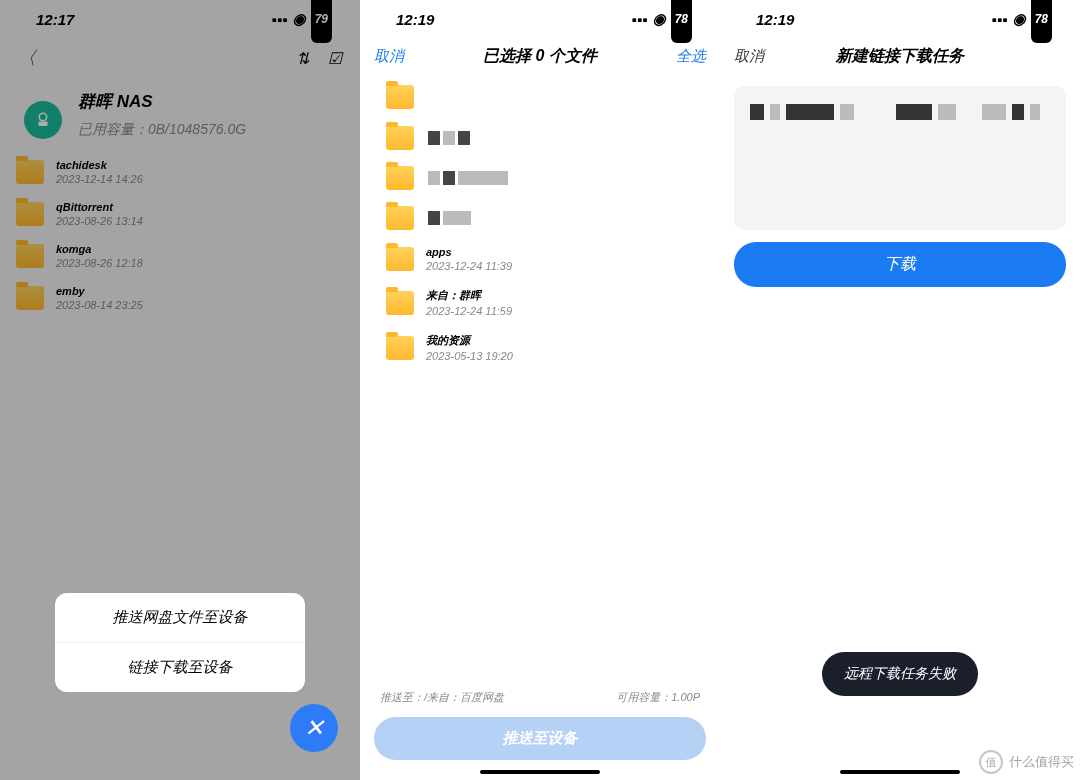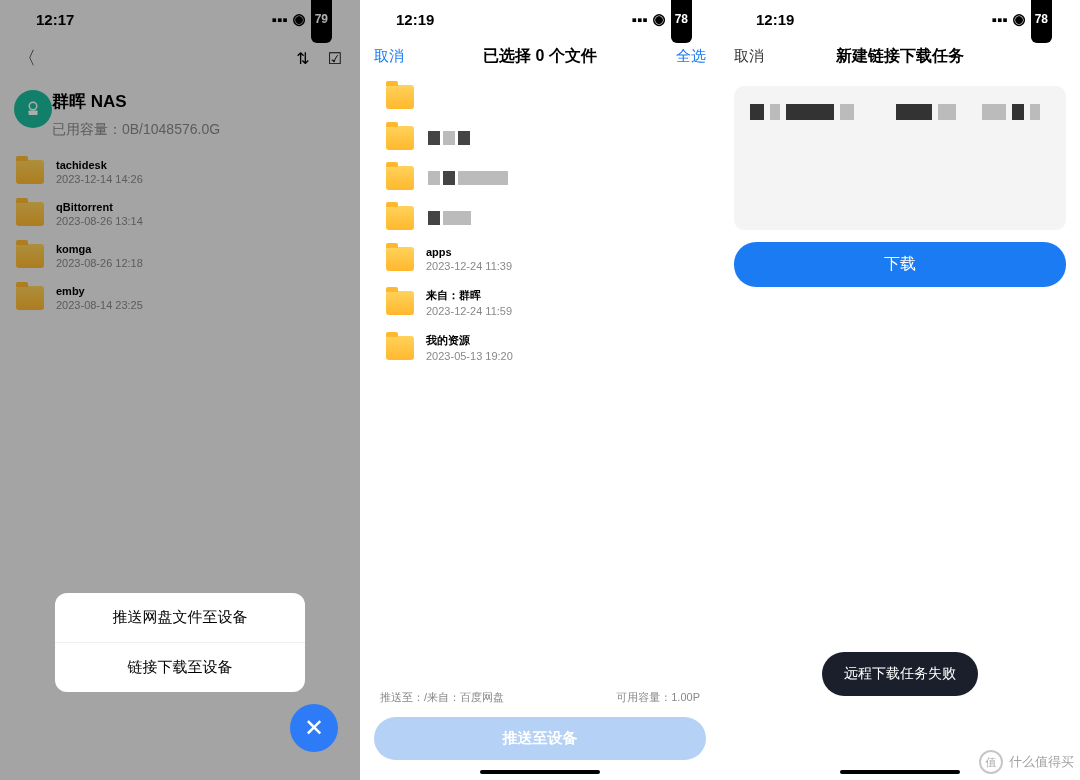--- a/index.html
+++ b/index.html
@@ -1,24 +1,24 @@
 <!DOCTYPE html>
 <html><head>
   <meta charset="utf-8">
   <style>
     * { margin: 0; padding: 0; box-sizing: border-box; font-family: -apple-system, BlinkMacSystemFont, "Helvetica Neue", sans-serif; }
     body { width: 1080px; height: 780px; background: #fff; display: flex; position: relative; }
-    .phone { width: 360px; height: 780px; background: #fff; position: relative; overflow: hidden; }
+    .phone { width: 360px; height: 780px; background: #fff; position: relative; overflow: hidden; font-style: italic; }
     .phone1 { background: #f2f2f2; }
     .phone1::before { content: ''; position: absolute; inset: 0; background: rgba(0,0,0,0.32); z-index: 5; pointer-events: none; }
     .status-bar { height: 38px; display: flex; justify-content: space-between; align-items: center; padding: 0 28px 0 36px; font-weight: 600; font-size: 15px; position: relative; z-index: 2; }
     .status-right { display: flex; align-items: center; gap: 5px; }
     .batt-pill { background: #000; color: #fff; border-radius: 6px; padding: 17px 4px; font-size: 12px; font-weight: 700; }
     .topbar1 { height: 40px; display: flex; align-items: center; justify-content: space-between; padding: 0 18px; position: relative; z-index: 2; }
-    .nas-header { display: flex; align-items: flex-start; gap: 0; padding: 12px 14px; position: relative; z-index: 2; }
+    .nas-header { display: flex; align-items: flex-end; gap: 16px; padding: 12px 24px; position: relative; z-index: 2; }
     .nas-icon { width: 38px; height: 38px; border-radius: 50%; background: #1abc9c; display: flex; align-items: center; justify-content: center; }
     .nas-title { font-size: 17px; font-weight: 600; }
     .nas-sub { font-size: 14px; color: #888; margin-top: 8px; }
     .list { padding: 0 10px; position: relative; z-index: 2; }
     .row { display: flex; align-items: center; gap: 12px; padding: 8px 6px; }
     .folder-ic { width: 28px; height: 24px; background: linear-gradient(#ffd25b,#ffb82e); border-radius: 3px; position: relative; }
     .folder-ic::before { content: ''; position: absolute; top: -4px; left: 0; width: 12px; height: 5px; background: #ffb82e; border-radius: 2px 2px 0 0; }
     .row-name { font-size: 11px; font-weight: 600; }
     .row-sub { font-size: 11px; color: #888; margin-top: 2px; }
     .sheet { position: absolute; bottom: 88px; left: 55px; right: 55px; background: #fff; border-radius: 12px; z-index: 10; overflow: hidden; }

